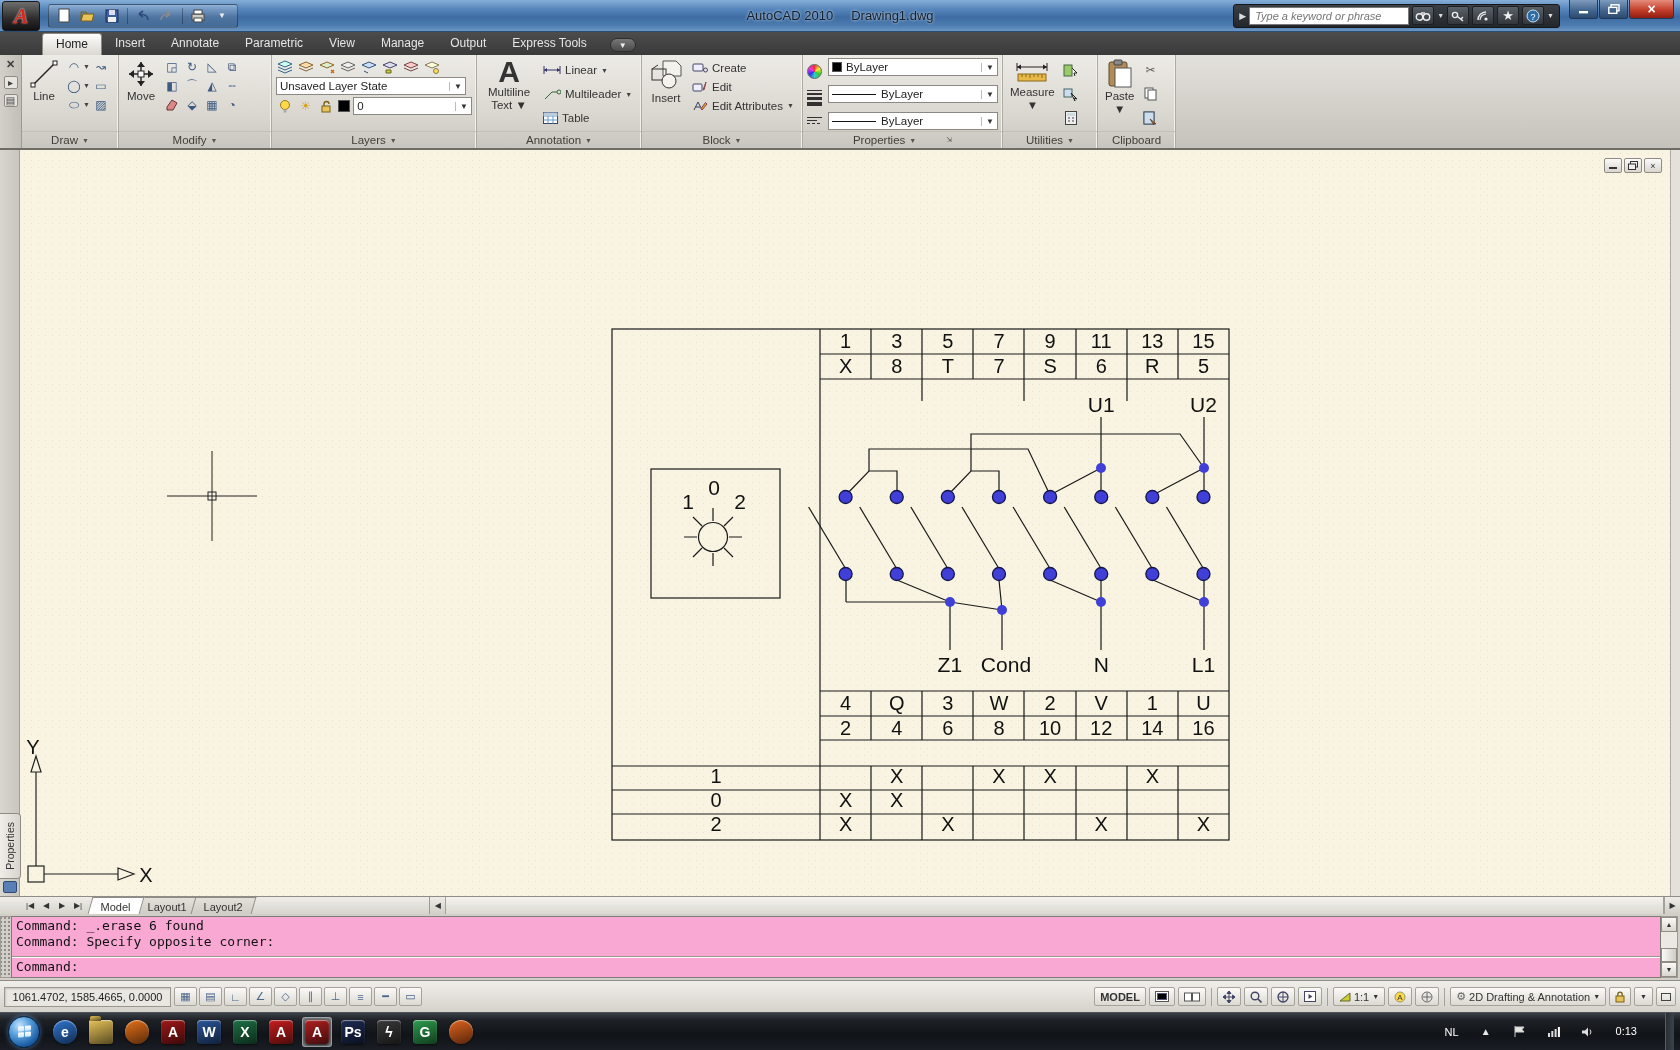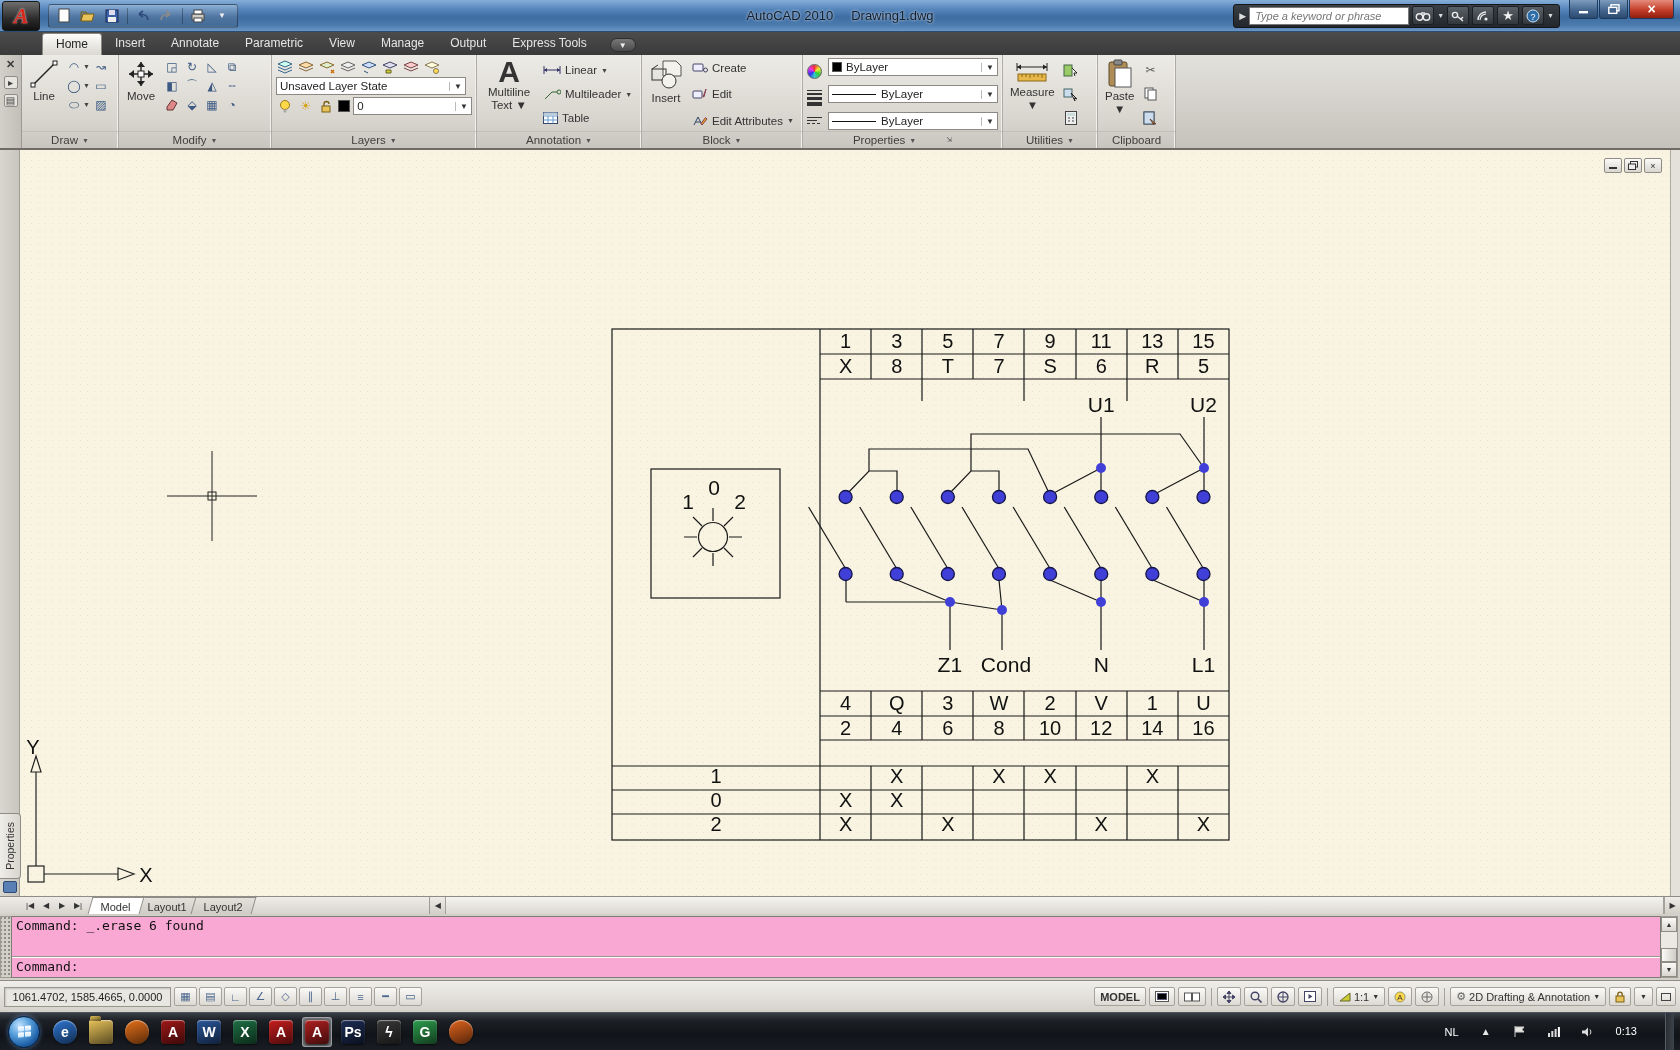--- a/index.html
+++ b/index.html
@@ -493,21 +493,21 @@
       <div class="panel-body">
         <div class="bigbtn">
           <svg width="34" height="32">
               <path d="M14,2 h13 l5,5 v10 h-18 Z" fill="#f4f2ec" stroke="#555"></path>
               <rect x="3" y="10" width="14" height="11" fill="none" stroke="#333"></rect>
               <circle cx="20" cy="22" r="7" fill="#f4f2ec" stroke="#333"></circle>
               <path d="M3,10 l6,-4" stroke="#333"></path>
             </svg>
           <span>Insert</span>
         </div>
-        <div style="display:flex; flex-direction:column; justify-content:space-between">
+        <div style="display:flex; flex-direction:column; justify-content:flex-start">
           <div class="row-item">
             <svg width="16" height="11">
                 <rect x="1" y="2" width="10" height="7" rx="1" fill="#eef" stroke="#446"></rect>
                 <circle cx="13.5" cy="8" r="2" fill="none" stroke="#446"></circle>
               </svg>
             <span>Create</span>
           </div>
           <div class="row-item">
             <svg width="16" height="12">
                 <rect x="1" y="3" width="9" height="7" rx="1" fill="#eef" stroke="#446"></rect>
@@ -837,20 +837,21 @@
       <div class="hthumb"></div>
       <div class="hbtn right">▶</div>
     </div>
   </div>
 
   <div class="cmdwin">
     <div class="cmdgrip"></div>
     <div class="cmdinner">
       <div class="cmd-history">
           <div class="cmd-line">Command: _.erase 6 found</div>
+          <div class="cmd-line">Command: Specify opposite corner:</div>
         </div>
       <div class="cmd-sep"></div>
       <div class="cmd-prompt">Command:</div>
     </div>
     <div class="cmdscroll">
       <div class="sb">▲</div>
       <div class="sthumb"></div>
       <div class="sb">▼</div>
     </div>
   </div>

